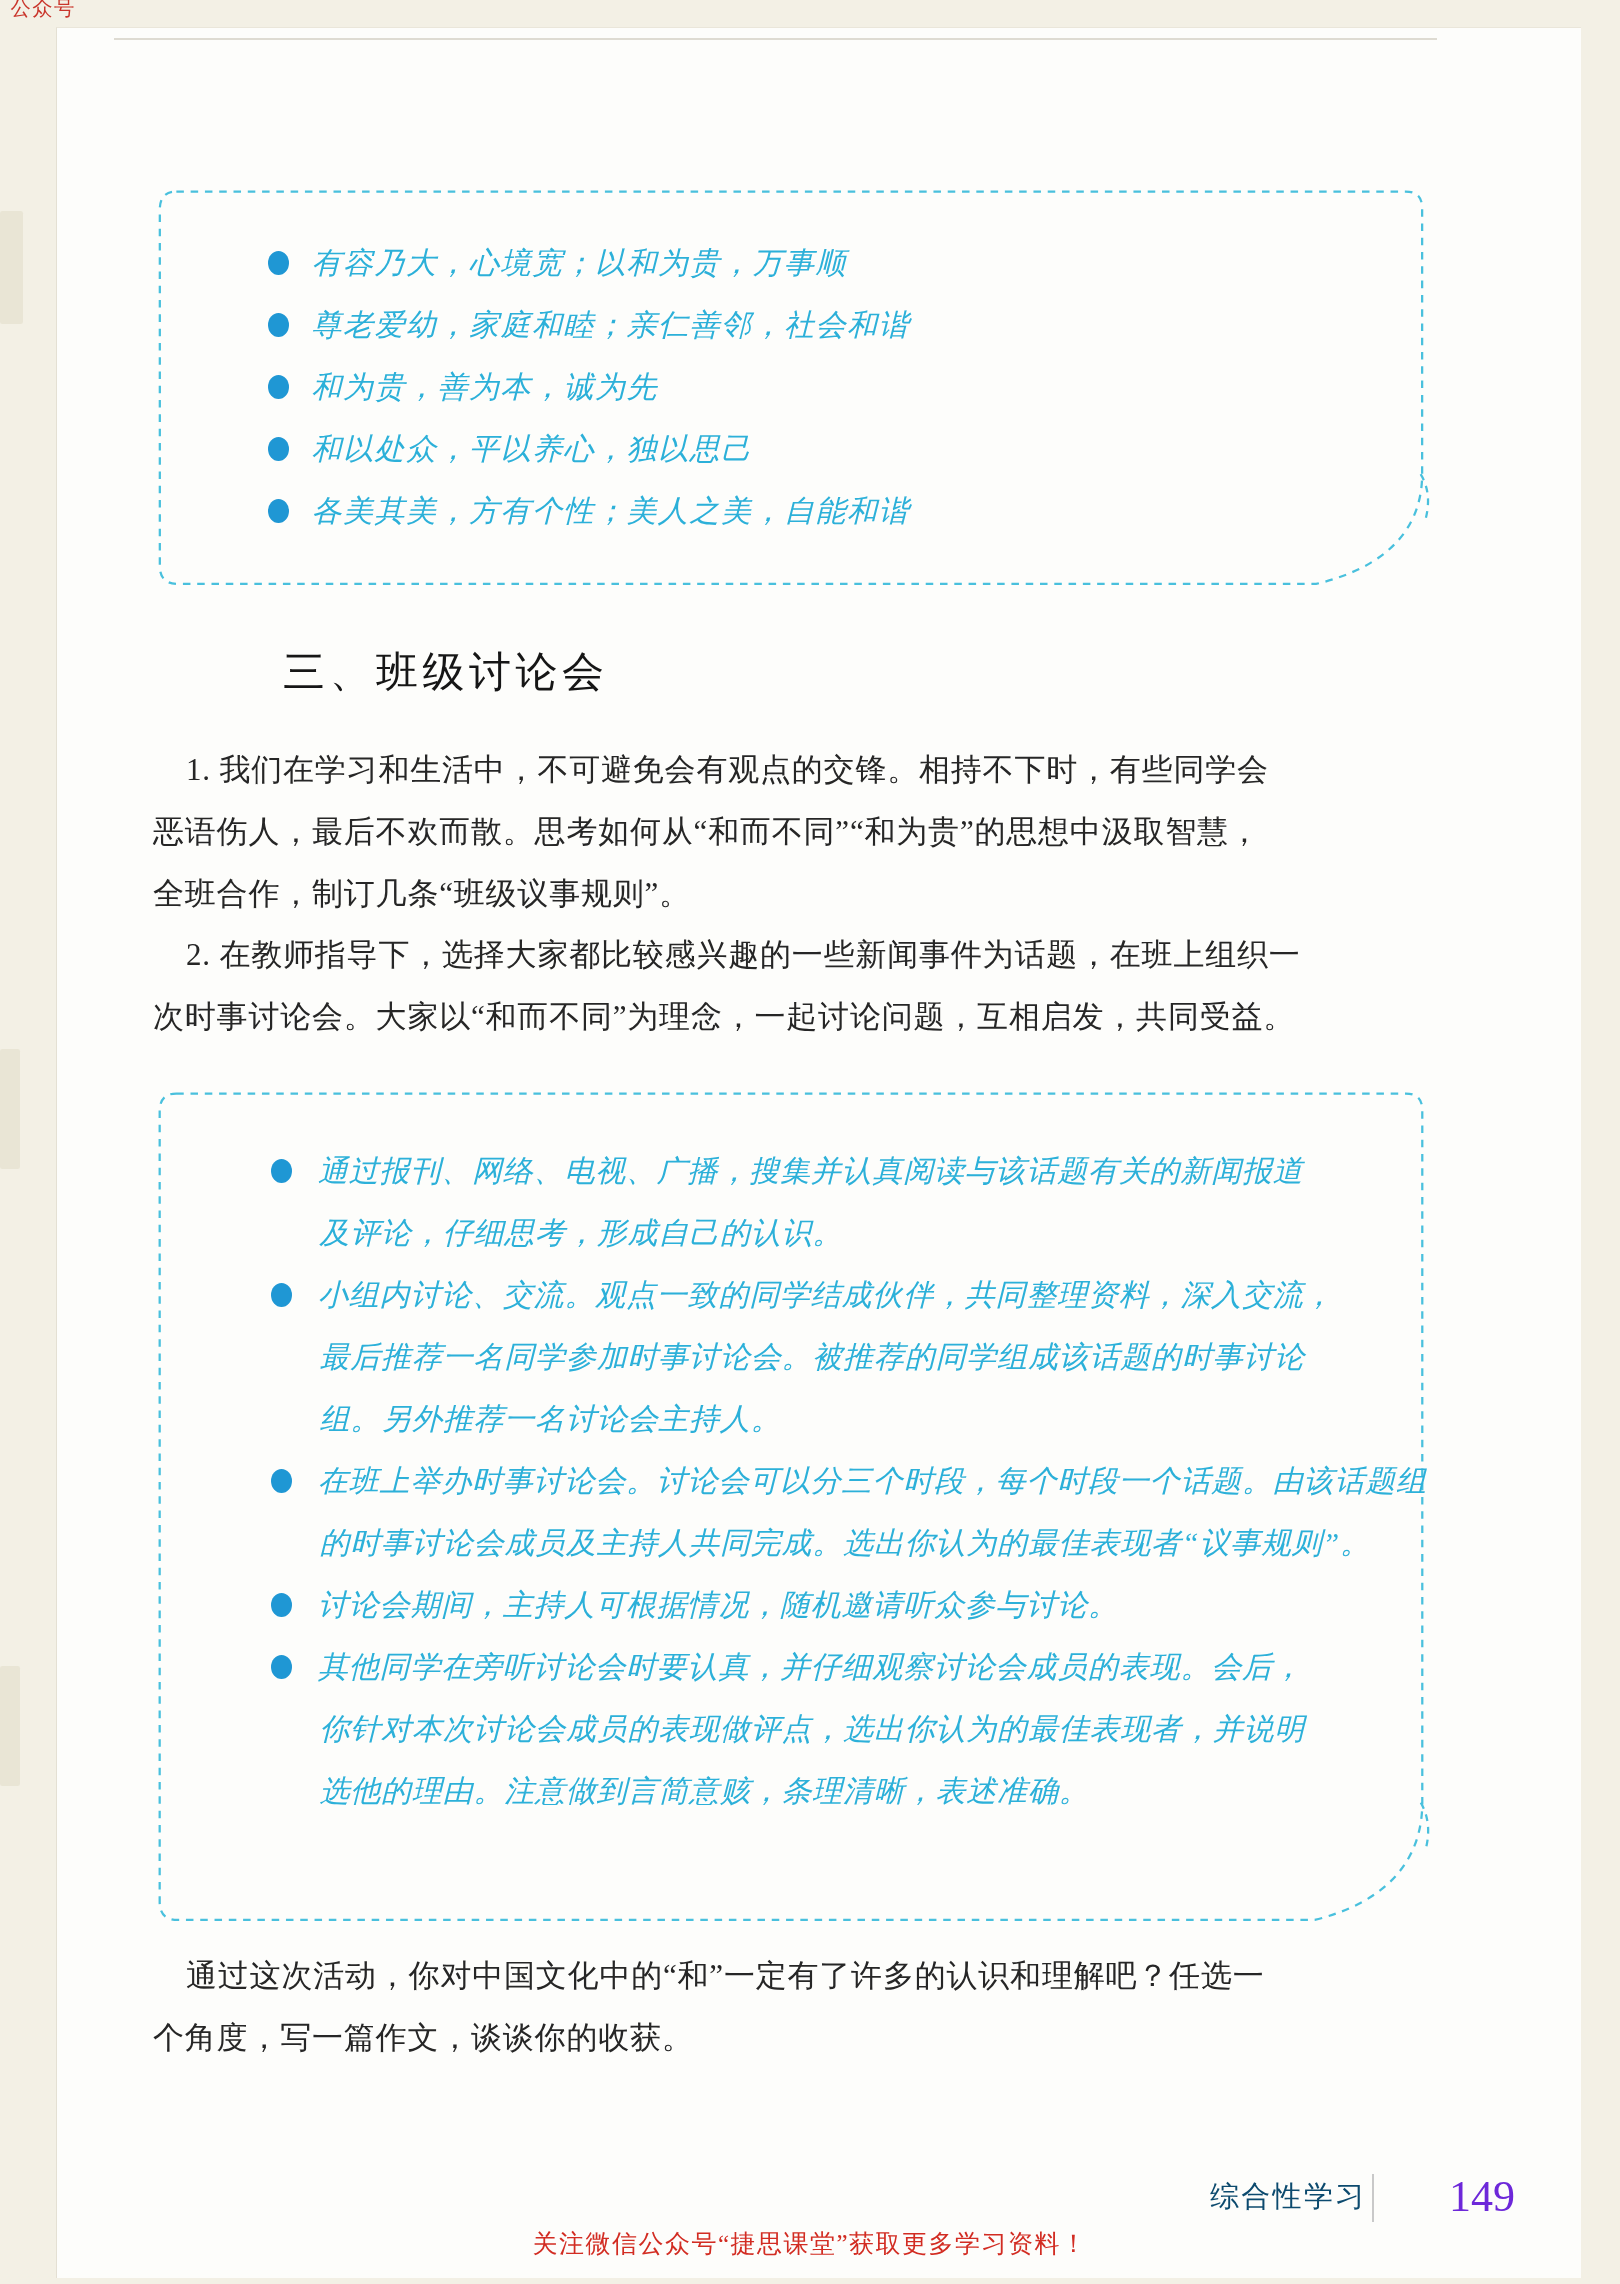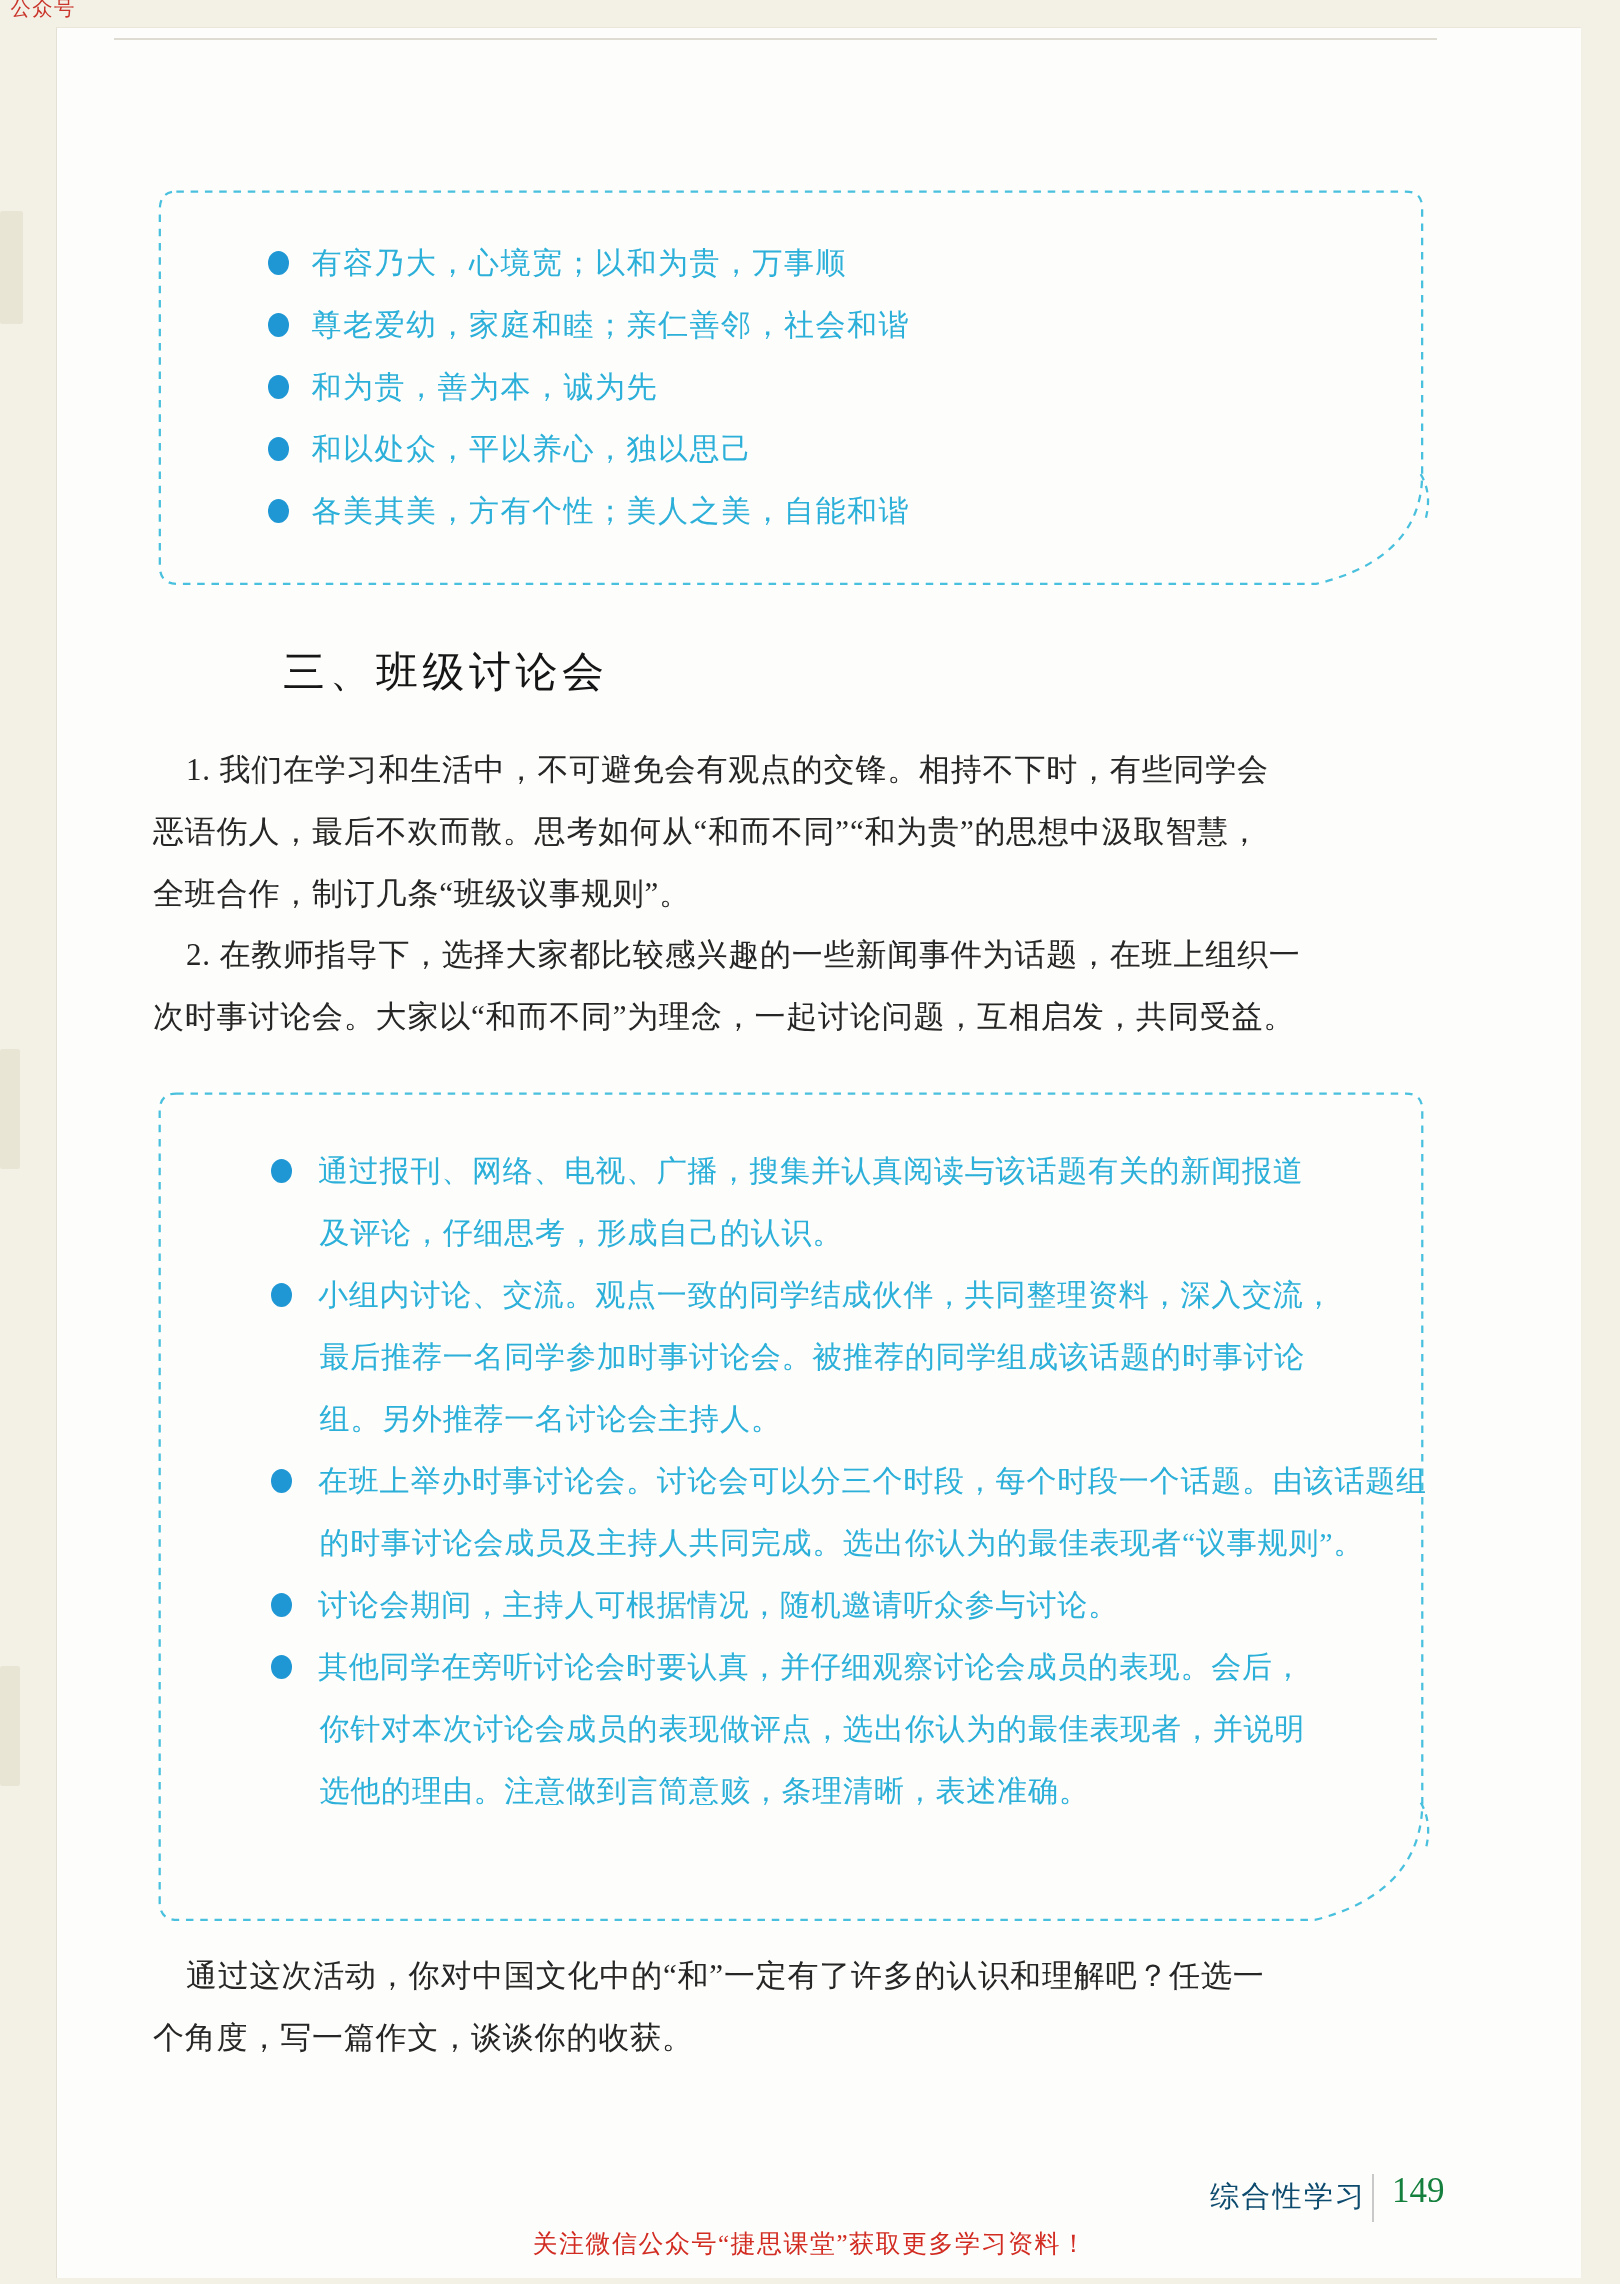--- a/index.html
+++ b/index.html
@@ -13,40 +13,40 @@
   .sheet{
     position:absolute;left:56px;top:27px;right:39px;bottom:6px;
     background:#fdfdfb;
     border-left:1.5px solid #e4e0d3;
     border-top:0.8px solid #eae6da;
   }
   .edge-tab{position:absolute;background:#e9e5d5;border-radius:2.3px;}
   .scan-topline{position:absolute;left:114px;top:38px;width:1323px;height:1.5px;background:#d8d5ca;opacity:.85;}
   .corner-frag{position:absolute;left:10.5px;top:-6px;font-size:20.3px;color:#c9352b;letter-spacing:1.5px;}
   
-  .dash-box{position:absolute;}
+  .dash-box{position:absolute;font-style:italic;}
   .dash-box svg{position:absolute;left:0;top:0;overflow:visible;}
   .bullet-list{position:absolute;}
   .b-row{display:flex;align-items:center;height:62px;}
   .dot{width:21px;height:24px;border-radius:50%;background:#1f97d4;flex:0 0 auto;}
   .b-text{margin-left:22.6px;font-size:30px;color:#2cb0d9;letter-spacing:1.5px;white-space:nowrap;}
   
   .item{position:relative;padding-left:47px;}
   .item .dot{position:absolute;left:0;top:19px;}
   .item .ln{height:62px;line-height:62px;font-size:30px;color:#2cb0d9;letter-spacing:0.8px;white-space:nowrap;}
   .item .ln.cont{padding-left:1.5px;}
   
   .heading{position:absolute;left:283px;top:644px;font-size:42px;color:#161616;letter-spacing:4.5px;}
   .para{position:absolute;left:153px;width:1324px;color:#262626;}
   .para .ln{height:62px;line-height:62px;font-size:31px;letter-spacing:0.8px;white-space:nowrap;}
   .para .ln.indent{padding-left:33px;}
   
   .footer-label{position:absolute;left:1210px;top:2177px;font-size:29px;color:#0c4a6e;letter-spacing:2.3px;}
   .footer-div{position:absolute;left:1372px;top:2174px;width:1.5px;height:48px;background:#c9c9c9;}
-  .footer-num{position:absolute;left:1392px;top:2171px;font-size:35px;color:#15803d;}
+  .footer-num{position:absolute;left:1449px;top:2171px;font-size:44px;color:#6d28d9;}
   .watermark{position:absolute;left:0;right:0;top:2227px;text-align:center;font-size:25px;color:#d22c22;letter-spacing:1.5px;}
 </style>
 </head>
 <body>
 
 <div class="page">
   <div class="sheet"></div>
 
   <div class="scan-topline"></div>
   <div class="edge-tab" style="left:0;top:211px;width:22.6px;height:113px;"></div>

